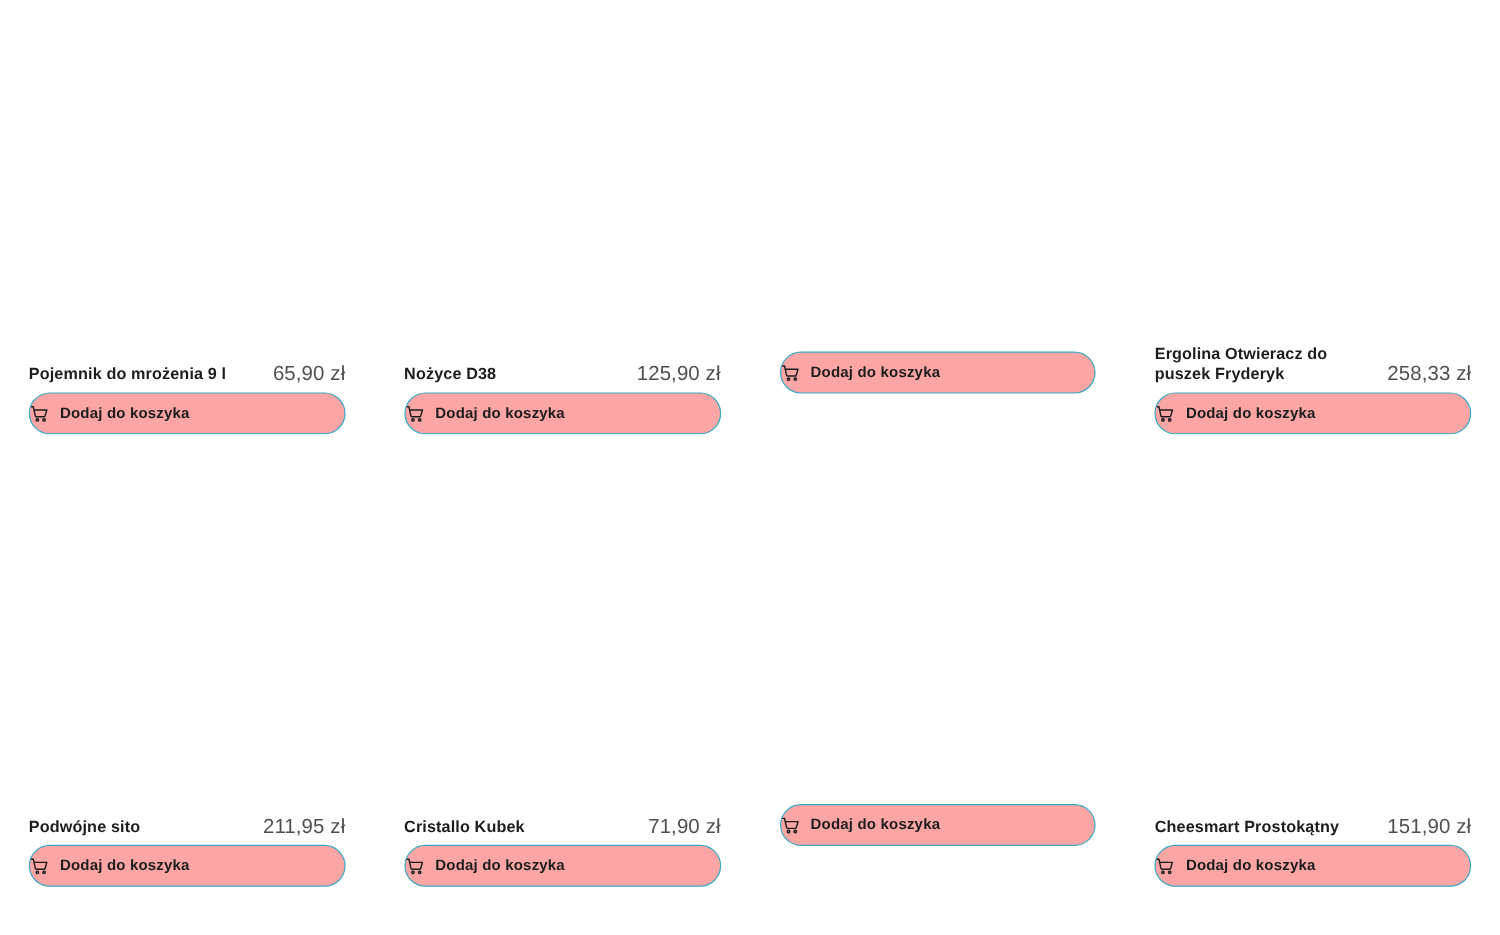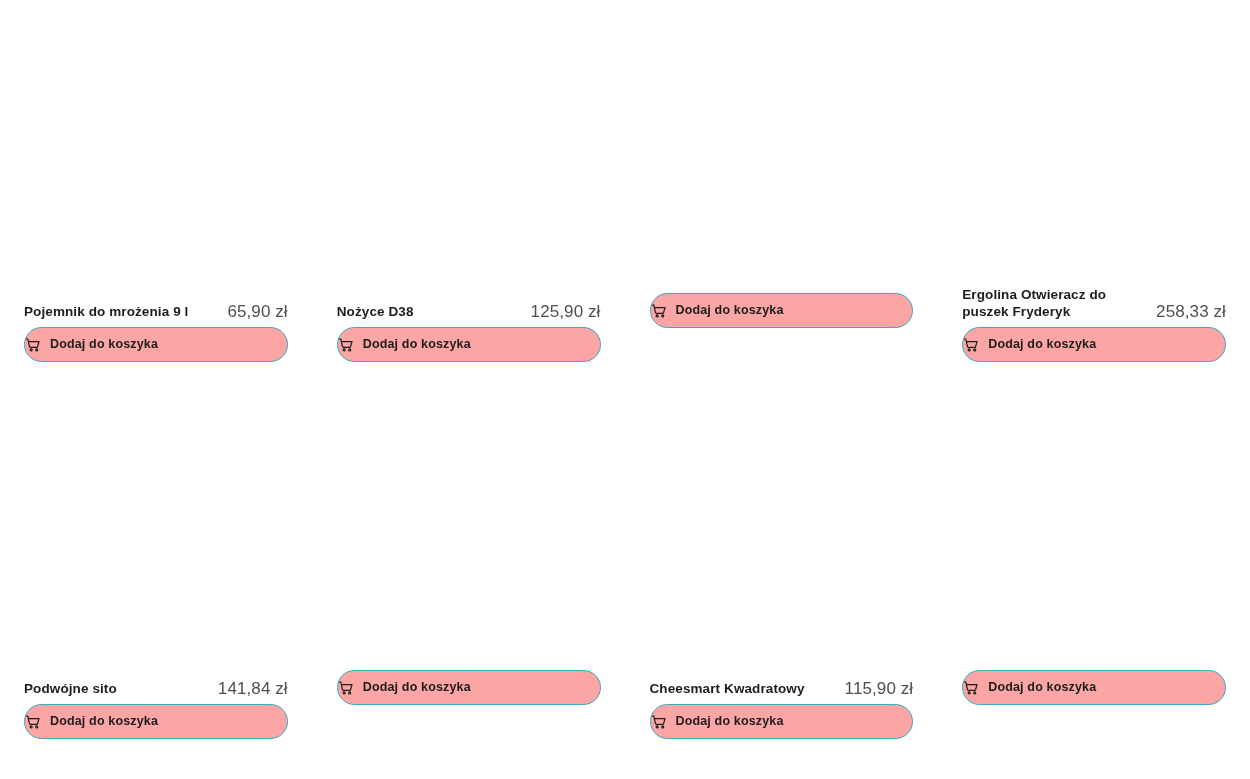--- a/index.html
+++ b/index.html
@@ -179,68 +179,72 @@
         </svg>
       </span>
       <span class="add-to-cart-label">Dodaj do koszyka</span>
     </button>
   </div>
 
   <div class="product-card row-2">
     <div class="product-media"></div>
     <div class="product-meta">
       <span class="product-name">Podwójne sito</span>
-      <span class="product-price">141,84 zł</span>
-    </div>
-    <button class="add-to-cart-button">
-      <span class="cart-icon">
-        <svg viewBox="0 0 24 24" fill="none" stroke="currentColor" stroke-width="1.8" stroke-linecap="round" stroke-linejoin="round">
-          <path d="M2 3h2.2l2.4 11.2a1.6 1.6 0 0 0 1.6 1.3h9.1a1.6 1.6 0 0 0 1.6-1.2L21 7H5.2"></path>
-          <circle cx="9.2" cy="19.4" r="1.5"></circle>
-          <circle cx="17.6" cy="19.4" r="1.5"></circle>
-        </svg>
-      </span>
-      <span class="add-to-cart-label">Dodaj do koszyka</span>
-    </button>
-  </div>
-
-  <div class="product-card row-2">
-    <div class="product-media"></div>
-    <button class="add-to-cart-button">
-      <span class="cart-icon">
-        <svg viewBox="0 0 24 24" fill="none" stroke="currentColor" stroke-width="1.8" stroke-linecap="round" stroke-linejoin="round">
-          <path d="M2 3h2.2l2.4 11.2a1.6 1.6 0 0 0 1.6 1.3h9.1a1.6 1.6 0 0 0 1.6-1.2L21 7H5.2"></path>
-          <circle cx="9.2" cy="19.4" r="1.5"></circle>
-          <circle cx="17.6" cy="19.4" r="1.5"></circle>
-        </svg>
-      </span>
-      <span class="add-to-cart-label">Dodaj do koszyka</span>
-    </button>
-  </div>
-
-  <div class="product-card row-2">
-    <div class="product-media"></div>
-    <div class="product-meta">
-      <span class="product-name">Cheesmart Kwadratowy</span>
-      <span class="product-price">115,90 zł</span>
-    </div>
-    <button class="add-to-cart-button">
-      <span class="cart-icon">
-        <svg viewBox="0 0 24 24" fill="none" stroke="currentColor" stroke-width="1.8" stroke-linecap="round" stroke-linejoin="round">
-          <path d="M2 3h2.2l2.4 11.2a1.6 1.6 0 0 0 1.6 1.3h9.1a1.6 1.6 0 0 0 1.6-1.2L21 7H5.2"></path>
-          <circle cx="9.2" cy="19.4" r="1.5"></circle>
-          <circle cx="17.6" cy="19.4" r="1.5"></circle>
-        </svg>
-      </span>
-      <span class="add-to-cart-label">Dodaj do koszyka</span>
-    </button>
-  </div>
-
-  <div class="product-card row-2">
-    <div class="product-media"></div>
+      <span class="product-price">211,95 zł</span>
+    </div>
+    <button class="add-to-cart-button">
+      <span class="cart-icon">
+        <svg viewBox="0 0 24 24" fill="none" stroke="currentColor" stroke-width="1.8" stroke-linecap="round" stroke-linejoin="round">
+          <path d="M2 3h2.2l2.4 11.2a1.6 1.6 0 0 0 1.6 1.3h9.1a1.6 1.6 0 0 0 1.6-1.2L21 7H5.2"></path>
+          <circle cx="9.2" cy="19.4" r="1.5"></circle>
+          <circle cx="17.6" cy="19.4" r="1.5"></circle>
+        </svg>
+      </span>
+      <span class="add-to-cart-label">Dodaj do koszyka</span>
+    </button>
+  </div>
+
+  <div class="product-card row-2">
+    <div class="product-media"></div>
+    <div class="product-meta">
+      <span class="product-name">Cristallo Kubek</span>
+      <span class="product-price">71,90 zł</span>
+    </div>
+    <button class="add-to-cart-button">
+      <span class="cart-icon">
+        <svg viewBox="0 0 24 24" fill="none" stroke="currentColor" stroke-width="1.8" stroke-linecap="round" stroke-linejoin="round">
+          <path d="M2 3h2.2l2.4 11.2a1.6 1.6 0 0 0 1.6 1.3h9.1a1.6 1.6 0 0 0 1.6-1.2L21 7H5.2"></path>
+          <circle cx="9.2" cy="19.4" r="1.5"></circle>
+          <circle cx="17.6" cy="19.4" r="1.5"></circle>
+        </svg>
+      </span>
+      <span class="add-to-cart-label">Dodaj do koszyka</span>
+    </button>
+  </div>
+
+  <div class="product-card row-2">
+    <div class="product-media"></div>
+    <button class="add-to-cart-button">
+      <span class="cart-icon">
+        <svg viewBox="0 0 24 24" fill="none" stroke="currentColor" stroke-width="1.8" stroke-linecap="round" stroke-linejoin="round">
+          <path d="M2 3h2.2l2.4 11.2a1.6 1.6 0 0 0 1.6 1.3h9.1a1.6 1.6 0 0 0 1.6-1.2L21 7H5.2"></path>
+          <circle cx="9.2" cy="19.4" r="1.5"></circle>
+          <circle cx="17.6" cy="19.4" r="1.5"></circle>
+        </svg>
+      </span>
+      <span class="add-to-cart-label">Dodaj do koszyka</span>
+    </button>
+  </div>
+
+  <div class="product-card row-2">
+    <div class="product-media"></div>
+    <div class="product-meta">
+      <span class="product-name">Cheesmart Prostokątny</span>
+      <span class="product-price">151,90 zł</span>
+    </div>
     <button class="add-to-cart-button">
       <span class="cart-icon">
         <svg viewBox="0 0 24 24" fill="none" stroke="currentColor" stroke-width="1.8" stroke-linecap="round" stroke-linejoin="round">
           <path d="M2 3h2.2l2.4 11.2a1.6 1.6 0 0 0 1.6 1.3h9.1a1.6 1.6 0 0 0 1.6-1.2L21 7H5.2"></path>
           <circle cx="9.2" cy="19.4" r="1.5"></circle>
           <circle cx="17.6" cy="19.4" r="1.5"></circle>
         </svg>
       </span>
       <span class="add-to-cart-label">Dodaj do koszyka</span>
     </button>

